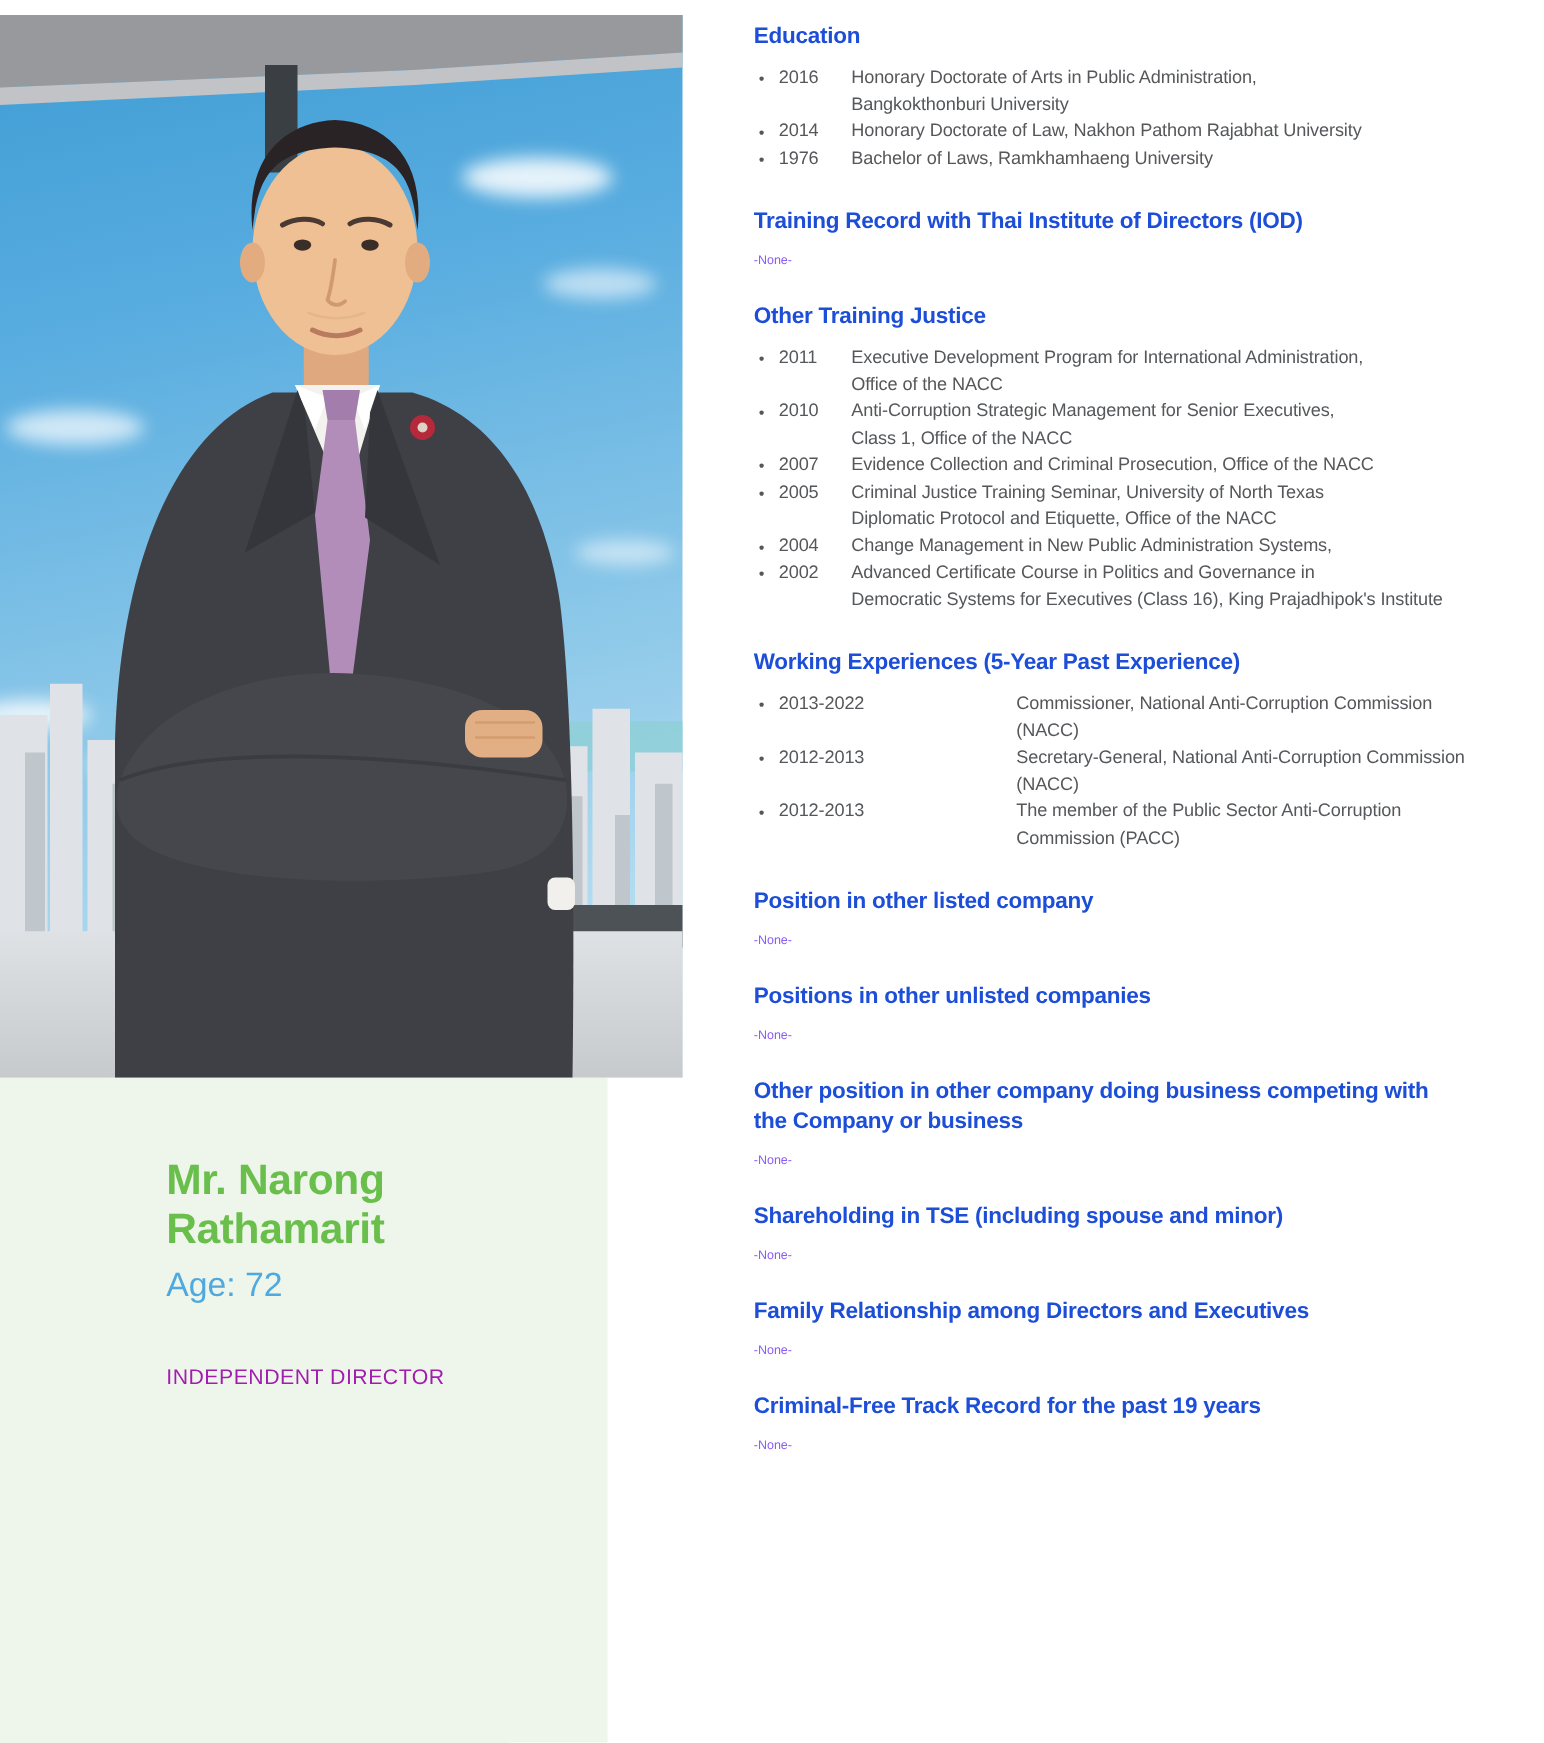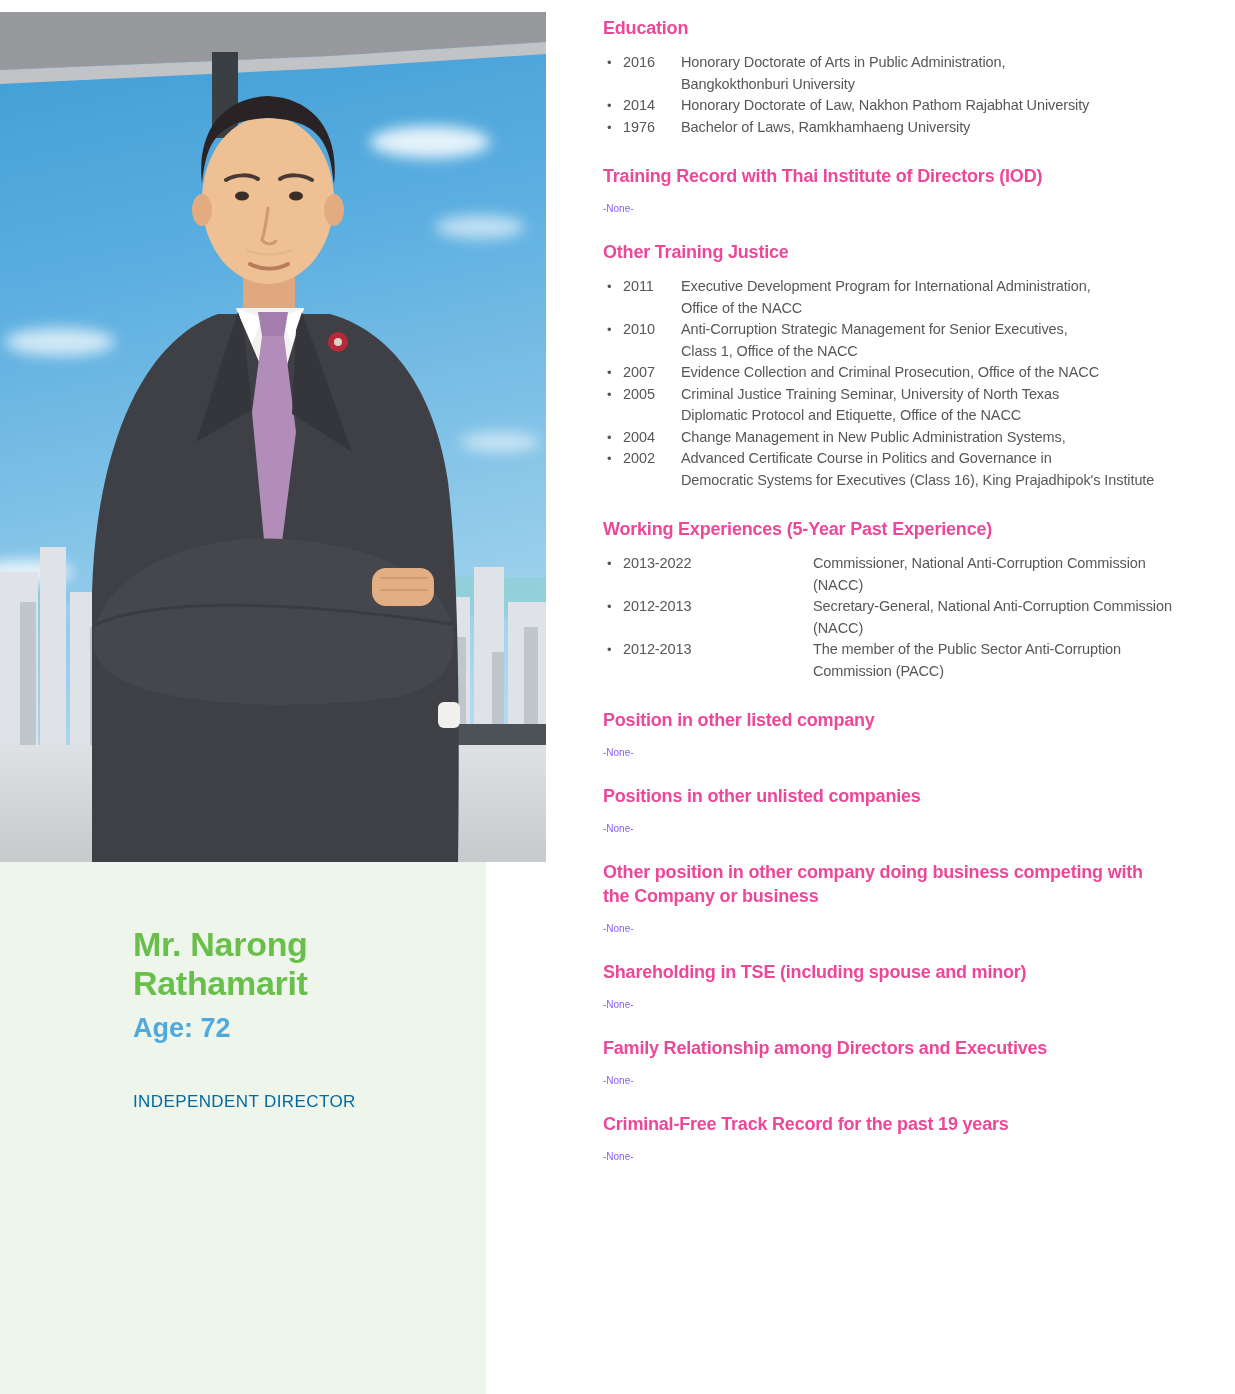--- a/index.html
+++ b/index.html
@@ -16,30 +16,30 @@
   
   .id-panel{
     position:absolute;left:0;top:862px;width:486px;height:532px;
     background:#eef6eb;
   }
   .id-panel .name{
     margin:63px 0 0 133px;font-size:34px;font-weight:bold;color:#6abf4c;
     letter-spacing:-0.3px;
   }
   .id-panel .age{
-    margin:10px 0 0 133px;font-size:27px;font-weight:bold;color:#4fa9de;
+    margin:10px 0 0 133px;font-size:27px;font-weight:normal;color:#4fa9de;
   }
   .id-panel .role{
-    margin:48px 0 0 133px;font-size:17px;color:#0369a1;letter-spacing:0.4px;
+    margin:48px 0 0 133px;font-size:17px;color:#a21caf;letter-spacing:0.4px;
   }
   
   .details{position:absolute;left:603px;top:16px;width:565px;}
   .sec-title{
     margin:26px 0 0 0;font-size:18px;line-height:24px;font-weight:bold;
-    color:#ec4899;letter-spacing:-0.2px;
+    color:#1d4ed8;letter-spacing:-0.2px;
   }
   .sec-title.first{margin-top:0;}
   .sec-title.narrow{width:540px;}
   .none{margin:15px 0 0 0;font-size:10px;color:#8b5cf6;}
   .blist{margin:12px 0 0 0;}
   .row{display:flex;align-items:flex-start;font-size:14.5px;line-height:21.5px;letter-spacing:-0.1px;}
   .dot{width:16px;text-align:left;padding-left:4px;font-size:13px;color:#55575a;}
   .year{width:58px;flex:none;}
   .period{width:190px;flex:none;}
   .desc{flex:1;min-width:0;}

